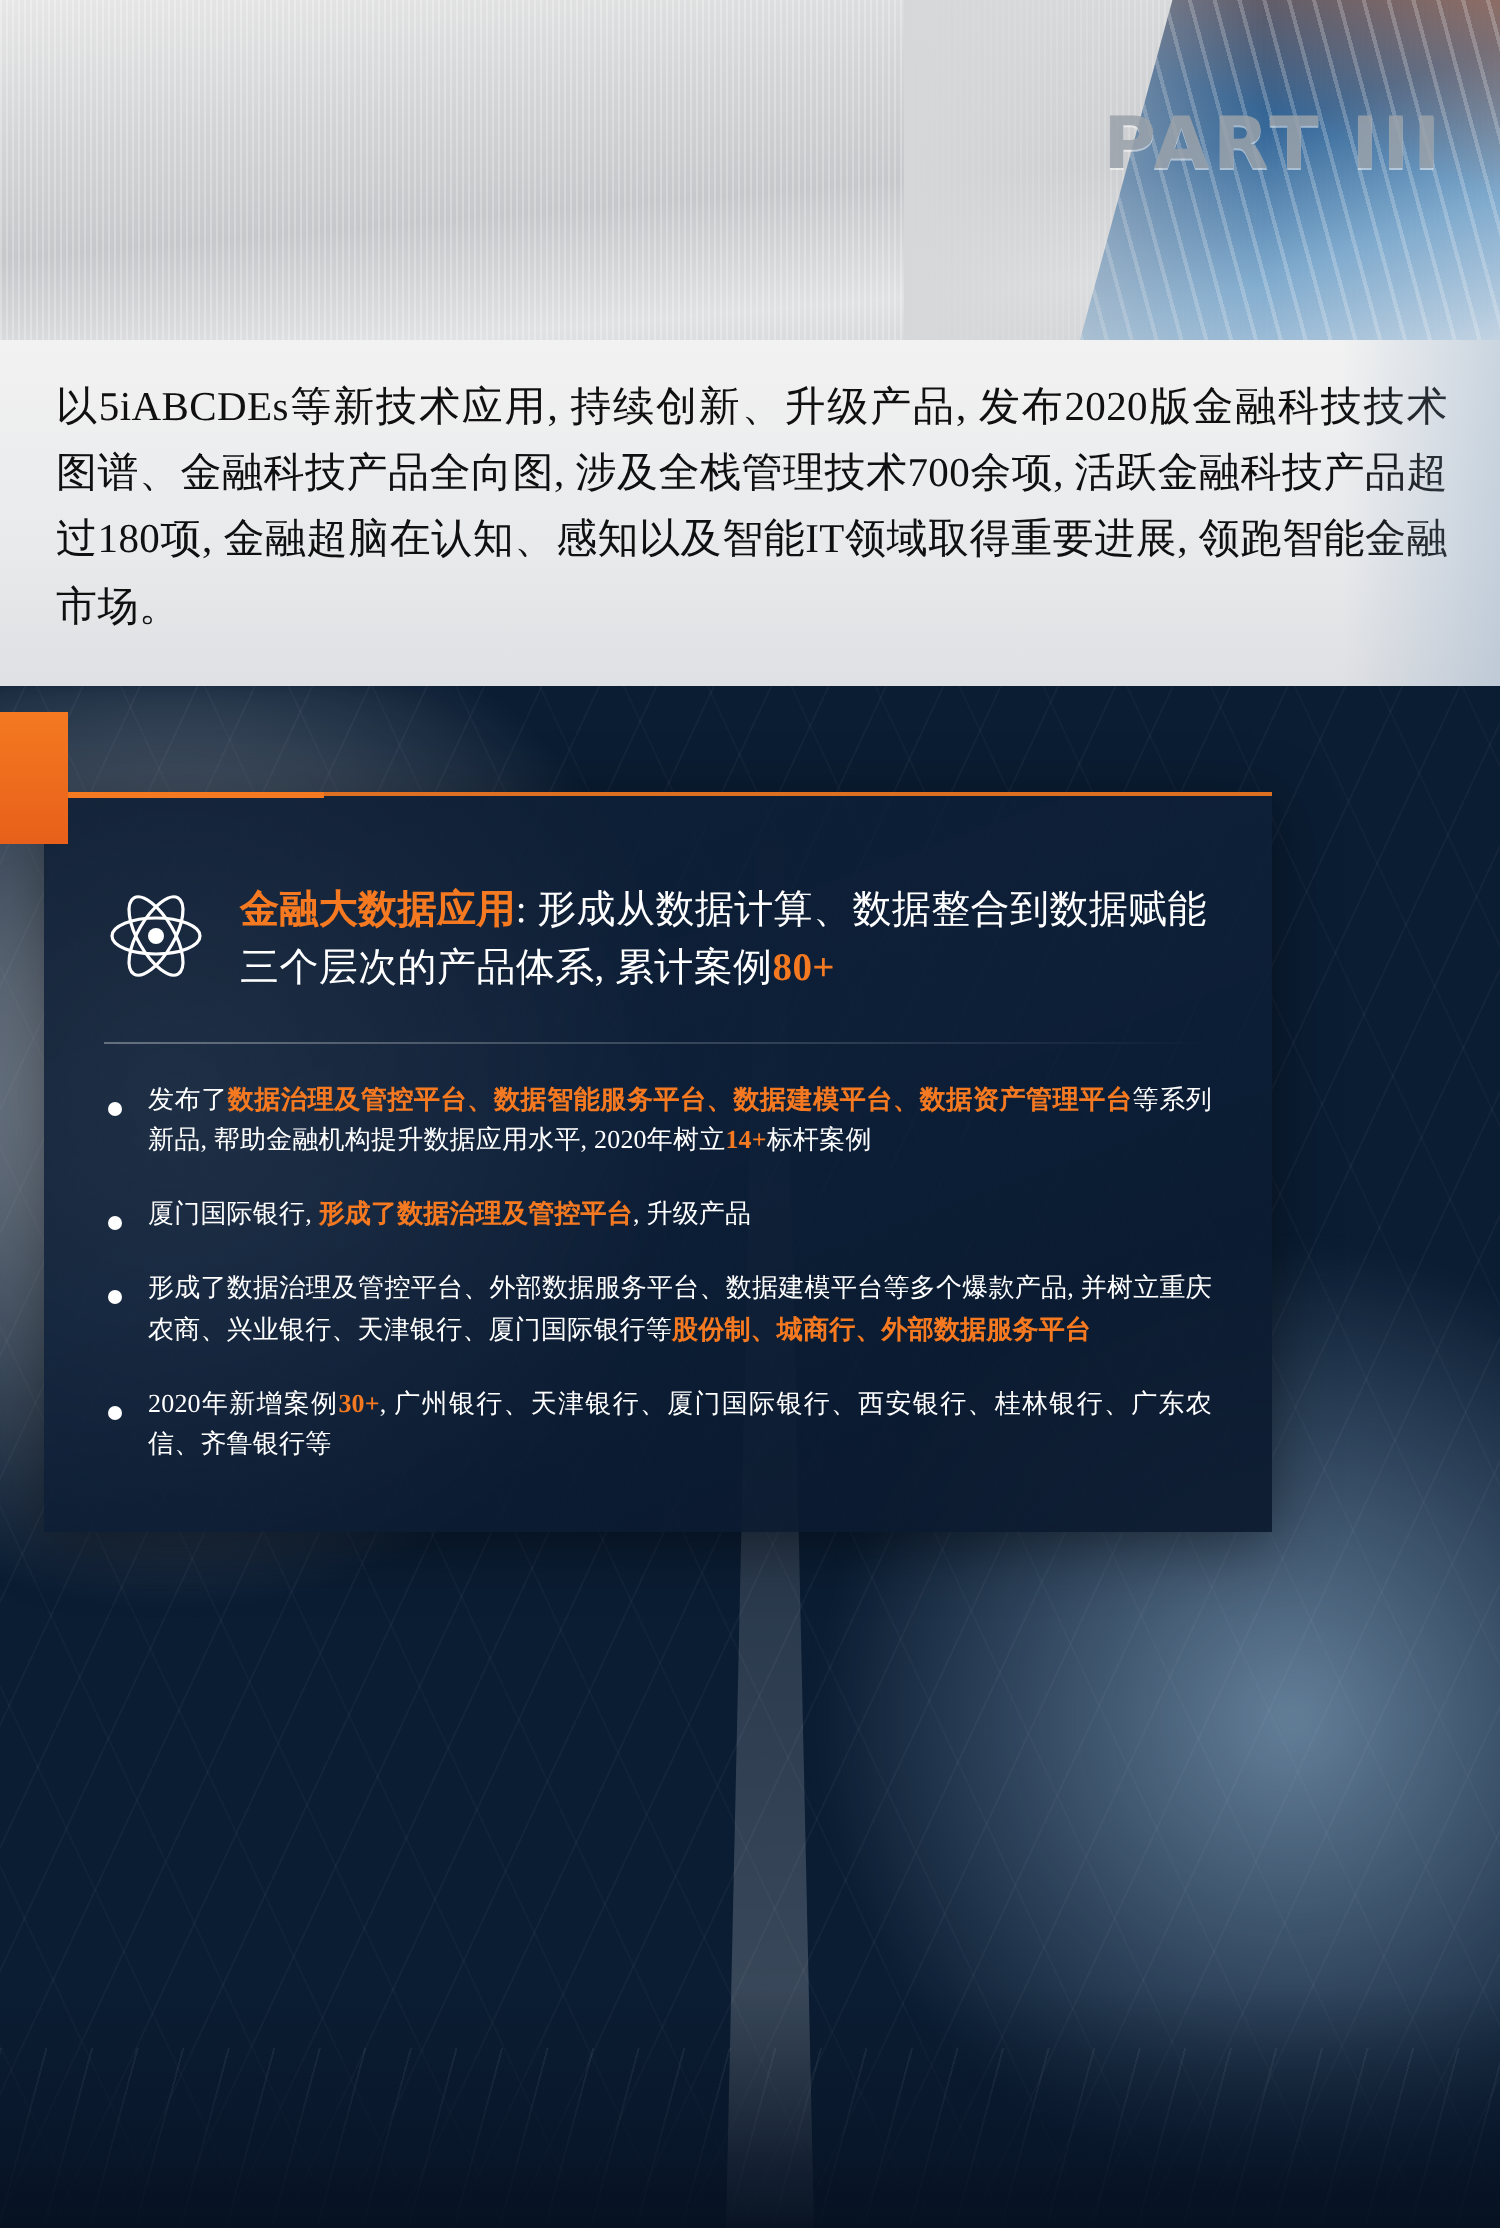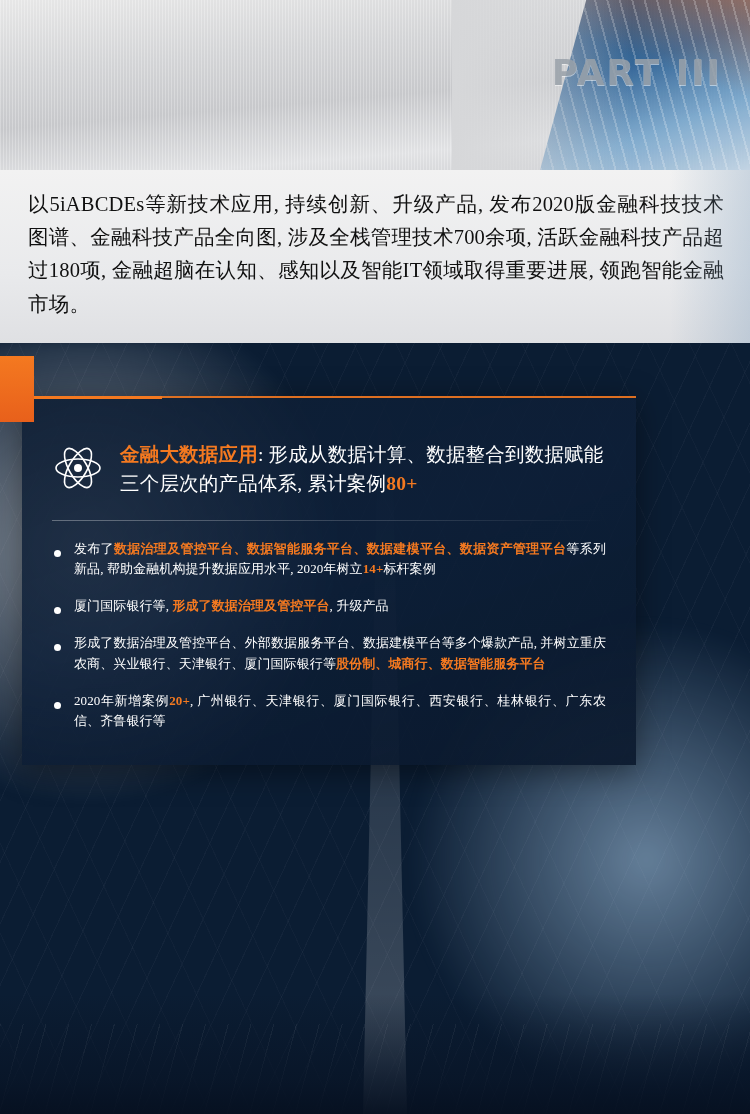--- a/index.html
+++ b/index.html
@@ -229,21 +229,21 @@
       </span>
       <div class="lead-text">
         <span class="hl-orange">金融大数据应用</span><span>: 形成从数据计算、数据整合到数据赋能三个层次的产品体系, 累计案例</span><span class="hl-orange-em">80+</span>
       </div>
     </div>
 
     <div class="divider"></div>
 
     <ul class="bullets" id="bullet-list">
         <li><span>发布了</span><span class="hl-orange">数据治理及管控平台、数据智能服务平台、数据建模平台、数据资产管理平台</span><span>等系列新品, 帮助金融机构提升数据应用水平, 2020年树立</span><span class="hl-orange">14+</span><span>标杆案例</span></li>
-        <li><span>厦门国际银行等, </span><span class="hl-orange">形成了数据治理及管控平台</span><span>, 升级产品</span></li>
-        <li><span>形成了数据治理及管控平台、外部数据服务平台、数据建模平台等多个爆款产品, 并树立重庆农商、兴业银行、天津银行、厦门国际银行等</span><span class="hl-orange">股份制、城商行、数据智能服务平台</span></li>
-        <li><span>2020年新增案例</span><span class="hl-orange">20+</span><span>, 广州银行、天津银行、厦门国际银行、西安银行、桂林银行、广东农信、齐鲁银行等</span></li>
+        <li><span>厦门国际银行, </span><span class="hl-orange">形成了数据治理及管控平台</span><span>, 升级产品</span></li>
+        <li><span>形成了数据治理及管控平台、外部数据服务平台、数据建模平台等多个爆款产品, 并树立重庆农商、兴业银行、天津银行、厦门国际银行等</span><span class="hl-orange">股份制、城商行、外部数据服务平台</span></li>
+        <li><span>2020年新增案例</span><span class="hl-orange">30+</span><span>, 广州银行、天津银行、厦门国际银行、西安银行、桂林银行、广东农信、齐鲁银行等</span></li>
       </ul>
   </div>
 
   <div class="bottom-streaks"></div>
   <div class="bottom-fade"></div>
 </div>
 
 </body></html>

